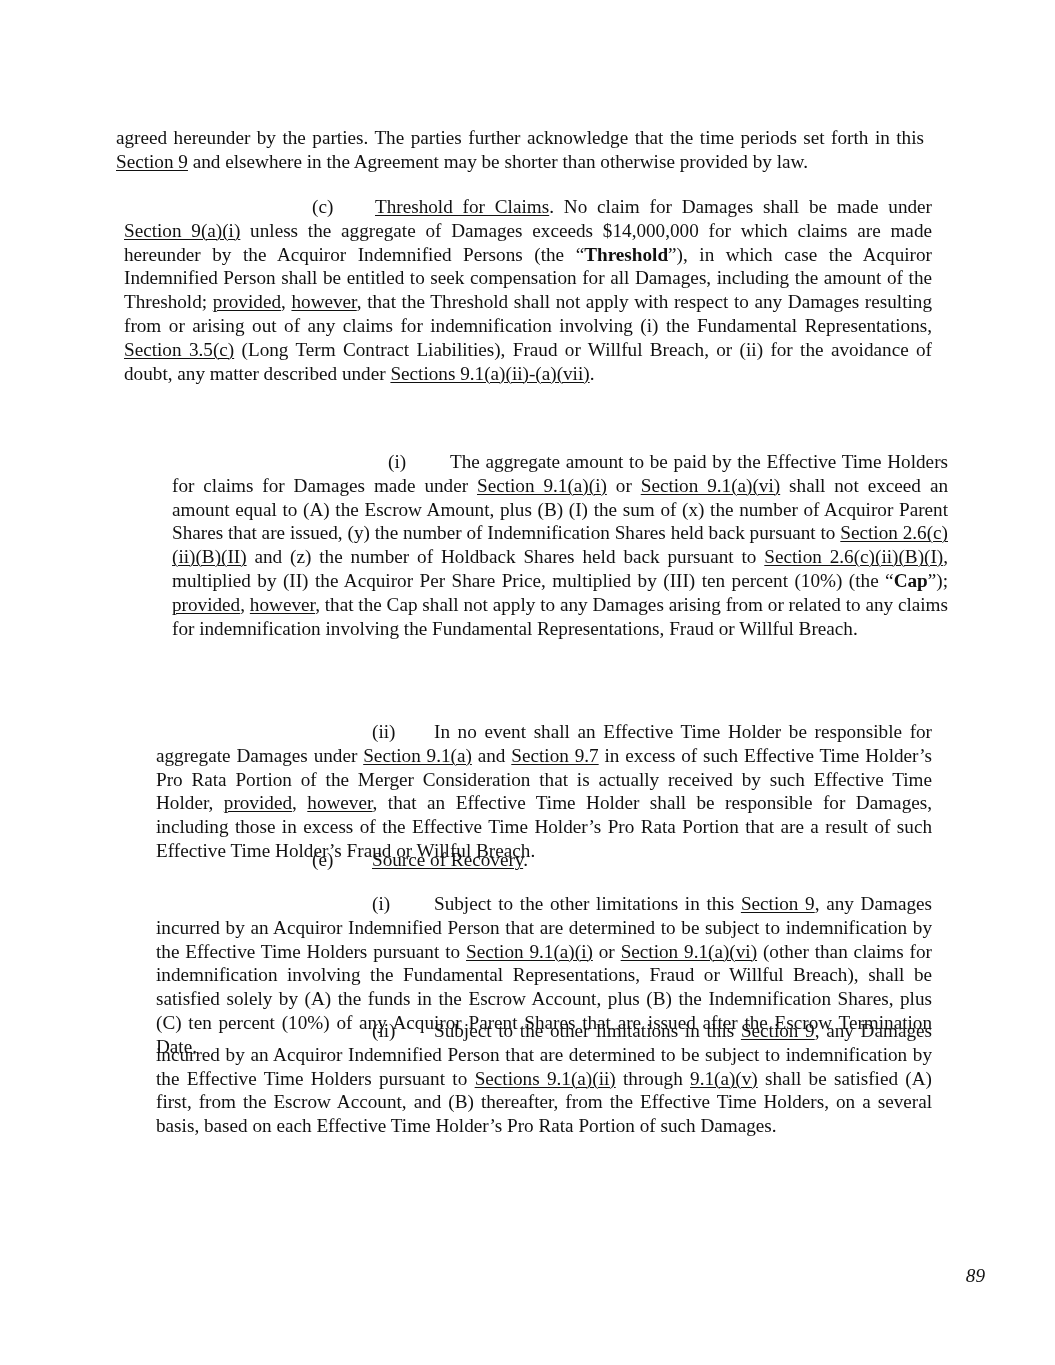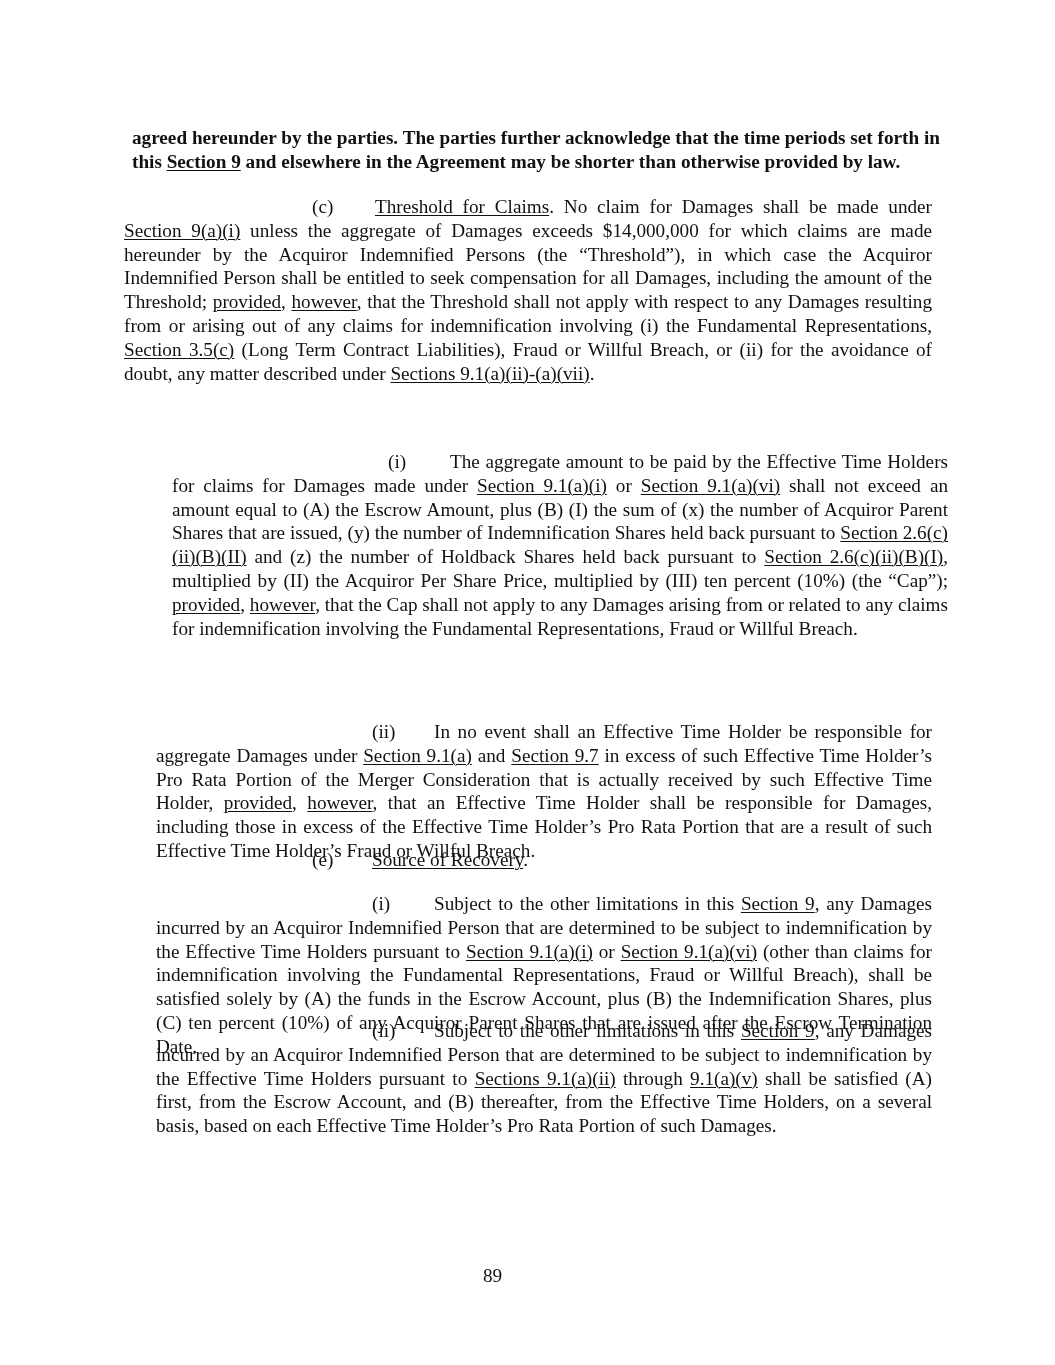--- a/index.html
+++ b/index.html
@@ -24,43 +24,44 @@
       width: 1055px;
       height: 1365px;
     }
     .para {
       position: absolute;
       text-align: justify;
       text-align-last: left;
       margin: 0;
     }
     .u { text-decoration: underline; text-decoration-thickness: 1px; text-underline-offset: 2px; }
-    .b { font-weight: normal; }
+    .b { font-weight: bold; }
     .num { display: inline-block; }
-    .p-top { left: 132px; top: 126px; width: 808px; font-weight: bold; }
+    .p-top { left: 116px; top: 126px; width: 808px; }
     .p-c { left: 124px; top: 195px; width: 808px; text-indent: 188px; }
     .p-c .num { width: 63px; text-indent: 0; }
     .p-d-head { left: 312px; top: 405px; width: 620px; }
     .p-d-head .num { width: 60px; }
     .p-d-i { left: 172px; top: 450px; width: 776px; text-indent: 216px; }
     .p-d-i .num { width: 62px; text-indent: 0; }
     .p-d-ii { left: 156px; top: 720px; width: 776px; text-indent: 216px; }
     .p-d-ii .num { width: 62px; text-indent: 0; }
     .p-e-head { left: 312px; top: 848px; width: 620px; }
     .p-e-head .num { width: 60px; }
     .p-e-i { left: 156px; top: 892px; width: 776px; text-indent: 216px; }
     .p-e-i .num { width: 62px; text-indent: 0; }
     .p-e-ii { left: 156px; top: 1019px; width: 776px; text-indent: 216px; }
     .p-e-ii .num { width: 62px; text-indent: 0; }
     .page-number {
       position: absolute;
       left: 0;
       width: 985px;
       top: 1264px;
-      text-align: center;
+      text-align: right;
+      font-style: italic;
     }
   </style>
 </head>
 <body>
 
 <div class="page">
 
   <p class="para p-top"><span>agreed hereunder by the parties.  The parties further acknowledge that the time periods set forth in this </span><span class="u">Section 9</span><span> and elsewhere in the Agreement may be shorter than otherwise provided by law.</span></p>
 
   <p class="para p-c"><span class="num">(c)</span><span class="u">Threshold for Claims</span><span>. No claim for Damages shall be made under </span><span class="u">Section 9(a)(i)</span><span> unless the aggregate of Damages exceeds $14,000,000 for which claims are made hereunder by the Acquiror Indemnified Persons (the “</span><span class="b">Threshold</span><span>”), in which case the Acquiror Indemnified Person shall be entitled to seek compensation for all Damages, including the amount of the Threshold; </span><span class="u">provided</span><span>, </span><span class="u">however</span><span>, that the Threshold shall not apply with respect to any Damages resulting from or arising out of any claims for indemnification involving (i) the Fundamental Representations, </span><span class="u">Section 3.5(c)</span><span> (Long Term Contract Liabilities), Fraud or Willful Breach, or (ii) for the avoidance of doubt, any matter described under </span><span class="u">Sections 9.1(a)(ii)-(a)(vii)</span><span>.</span></p>

